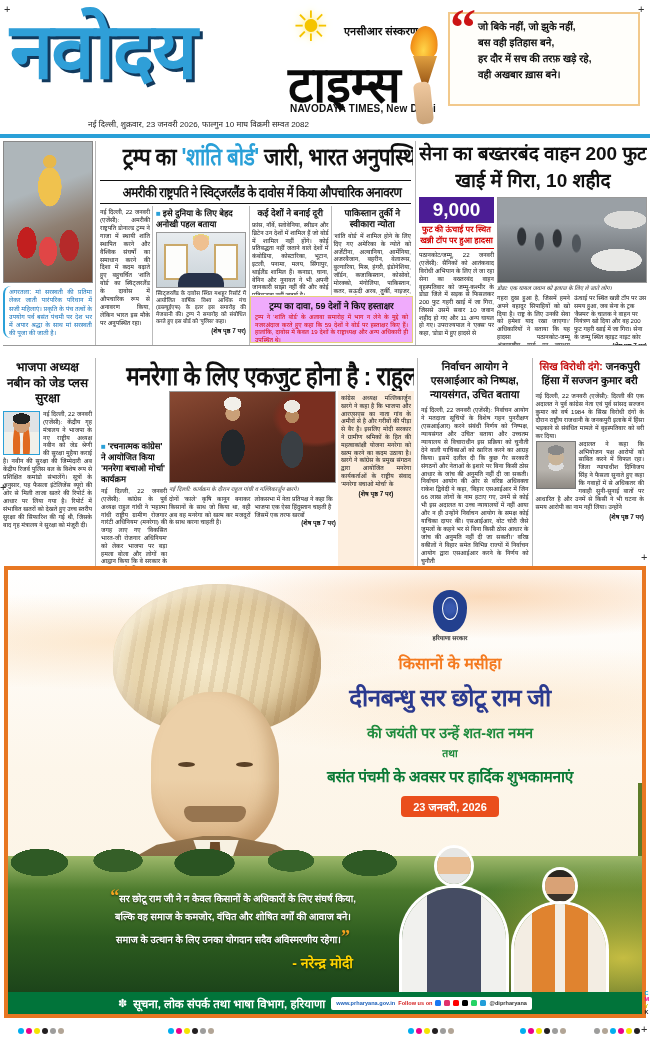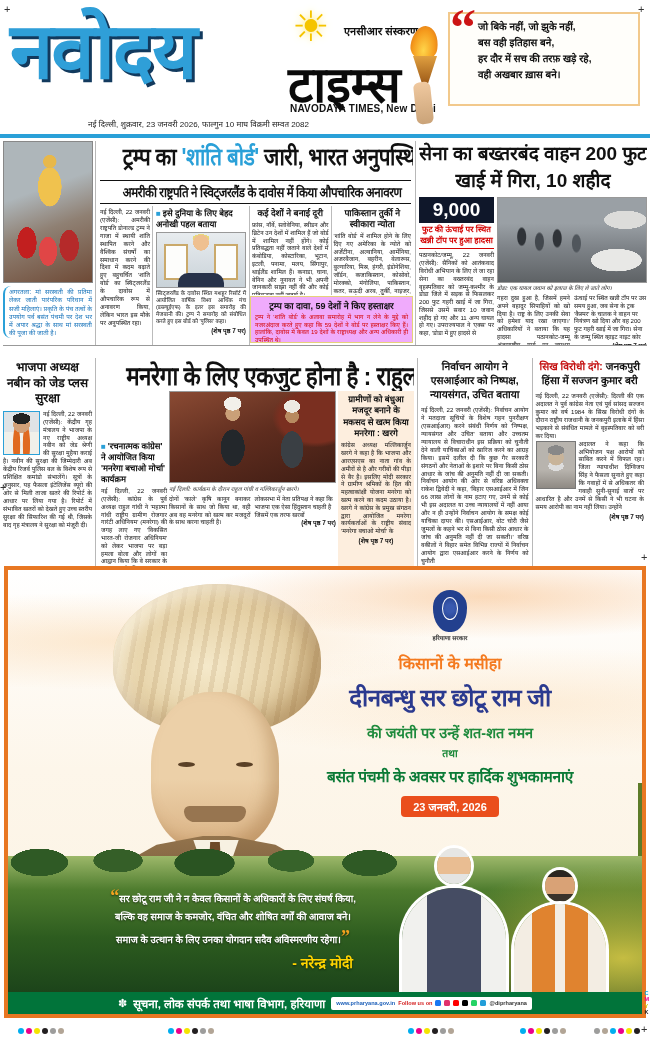--- a/index.html
+++ b/index.html
@@ -67,21 +67,21 @@
   .tc4{width:50%;padding:2px;box-sizing:border-box;}
   .tc-title{font-size:8.8px;font-weight:bold;text-align:center;line-height:1.25;margin-bottom:2px;}
   .tc-body{font-size:6.1px;line-height:1.28;}
   .claim-box{height:47px;background:#f0abfc;border:1px solid #e6d27a;margin:1px 0 2px;padding:2px 4px;box-sizing:border-box;overflow:hidden;}
   .claim-title{font-size:9px;font-weight:bold;text-align:center;margin-bottom:1px;}
   .claim-text{font-size:6.1px;color:#d40000;line-height:1.27;}
   .tb-right{flex:1;padding-left:3px;display:flex;flex-direction:column;box-sizing:border-box;}
   .army-headline{font-size:19px;font-weight:900;text-align:center;line-height:1.4;height:54px;overflow:hidden;}
   .army-content{flex:1;display:flex;margin-top:2px;overflow:hidden;}
   .army-left{width:78px;padding-right:3px;box-sizing:border-box;}
-  .army-box{background:#0f172a;color:#fff;font-size:19px;font-weight:900;text-align:center;padding:2px 0;}
+  .army-box{background:#4c1d95;color:#fff;font-size:19px;font-weight:900;text-align:center;padding:2px 0;}
   .army-box-sub{color:#d40000;font-size:8.2px;font-weight:bold;text-align:center;border-bottom:1px solid #d40000;
                 padding:2px 0;margin-bottom:2px;line-height:1.3;}
   .army-lead{font-size:6.1px;line-height:1.28;}
   .army-rightwrap{flex:1;display:flex;flex-direction:column;overflow:hidden;}
   .army-photo{height:86px;border:1px solid #999;box-sizing:border-box;background:
      radial-gradient(ellipse 36px 16px at 80% 74%,#e8e8e6 70%,transparent 71%),
      radial-gradient(ellipse 30px 13px at 86% 26%,#dcdcda 70%,transparent 71%),
      radial-gradient(ellipse 5px 10px at 16% 46%,#2f3338 80%,transparent),
      radial-gradient(ellipse 5px 10px at 28% 52%,#43484e 80%,transparent),
      radial-gradient(ellipse 5px 10px at 40% 48%,#2f3338 80%,transparent),
@@ -338,21 +338,20 @@
           <div class="man-cap">नई दिल्ली: कार्यक्रम के दौरान राहुल गांधी व मल्लिकार्जुन खरगे।</div>
           <div class="man-cols">
             <div class="man-c justify">दोनों 'काले' कृषि कानून बनाकर किसानों के साथ जो किया था, वही अब वह मनरेगा को खत्म कर मजदूरों के साथ करना चाहती है।</div>
             <div class="man-c">
               <span class="justify">लोकसभा में नेता प्रतिपक्ष ने कहा कि भाजपा एक ऐसा हिंदुस्तान चाहती है जिसमें एक तरफ खरबों</span>
               <div class="cont">(शेष पृष्ठ 7 पर)</div>
             </div>
           </div>
         </div>
         <div class="kharge-col">
-          <div class="kh-title">ग्रामीणों को बंधुआ मजदूर बनाने के मकसद से खत्म किया मनरेगा : खरगे</div>
           <div class="tc-body justify">कांग्रेस अध्यक्ष मल्लिकार्जुन खरगे ने कहा है कि भाजपा और आरएसएस का नाता गांव के अमीरों से है और गरीबों की पीड़ा से बैर है। इसलिए मोदी सरकार ने ग्रामीण श्रमिकों के हित की महत्वाकांक्षी योजना मनरेगा को खत्म करने का कदम उठाया है। खरगे ने कांग्रेस के प्रमुख संगठन द्वारा आयोजित मनरेगा कार्यकर्ताओं के राष्ट्रीय संवाद 'मनरेगा बचाओ मोर्चा' के</div>
           <div class="cont" style="text-align:center;">(शेष पृष्ठ 7 पर)</div>
         </div>
       </div>
     </div>
 
     <div class="mb-right">
       <div class="news-sub first">
         <div class="ns-headline">निर्वाचन आयोग ने एसआईआर को निष्पक्ष, न्यायसंगत, उचित बताया</div>
         <div class="small-body justify">नई दिल्ली, 22 जनवरी (एजेंसी): निर्वाचन आयोग ने मतदाता सूचियों के विशेष गहन पुनरीक्षण (एसआईआर) करने संबंधी निर्णय को 'निष्पक्ष, न्यायसंगत और उचित' बताया और उच्चतम न्यायालय से विचाराधीन इस प्रक्रिया को चुनौती देने वाली याचिकाओं को खारिज करने का आग्रह किया। इसमें दलील दी कि कुछ गैर सरकारी संगठनों और नेताओं के इशारे पर बिना किसी ठोस आधार के जांच की अनुमति नहीं दी जा सकती। निर्वाचन आयोग की ओर से वरिष्ठ अधिवक्ता राकेश द्विवेदी ने कहा, 'बिहार एसआईआर में जिन 66 लाख लोगों के नाम हटाए गए, उनमें से कोई भी इस अदालत या उच्च न्यायालयों में नहीं आया और न ही उन्होंने निर्वाचन आयोग के समक्ष कोई याचिका दायर की। एसआईआर, वोट चोरी जैसे जुमलों के कहने भर से बिना किसी ठोस आधार के जांच की अनुमति नहीं दी जा सकती।' वरिष्ठ वकीलों ने बिहार समेत विभिन्न राज्यों में निर्वाचन आयोग द्वारा एसआईआर करने के निर्णय को चुनौती</div>

